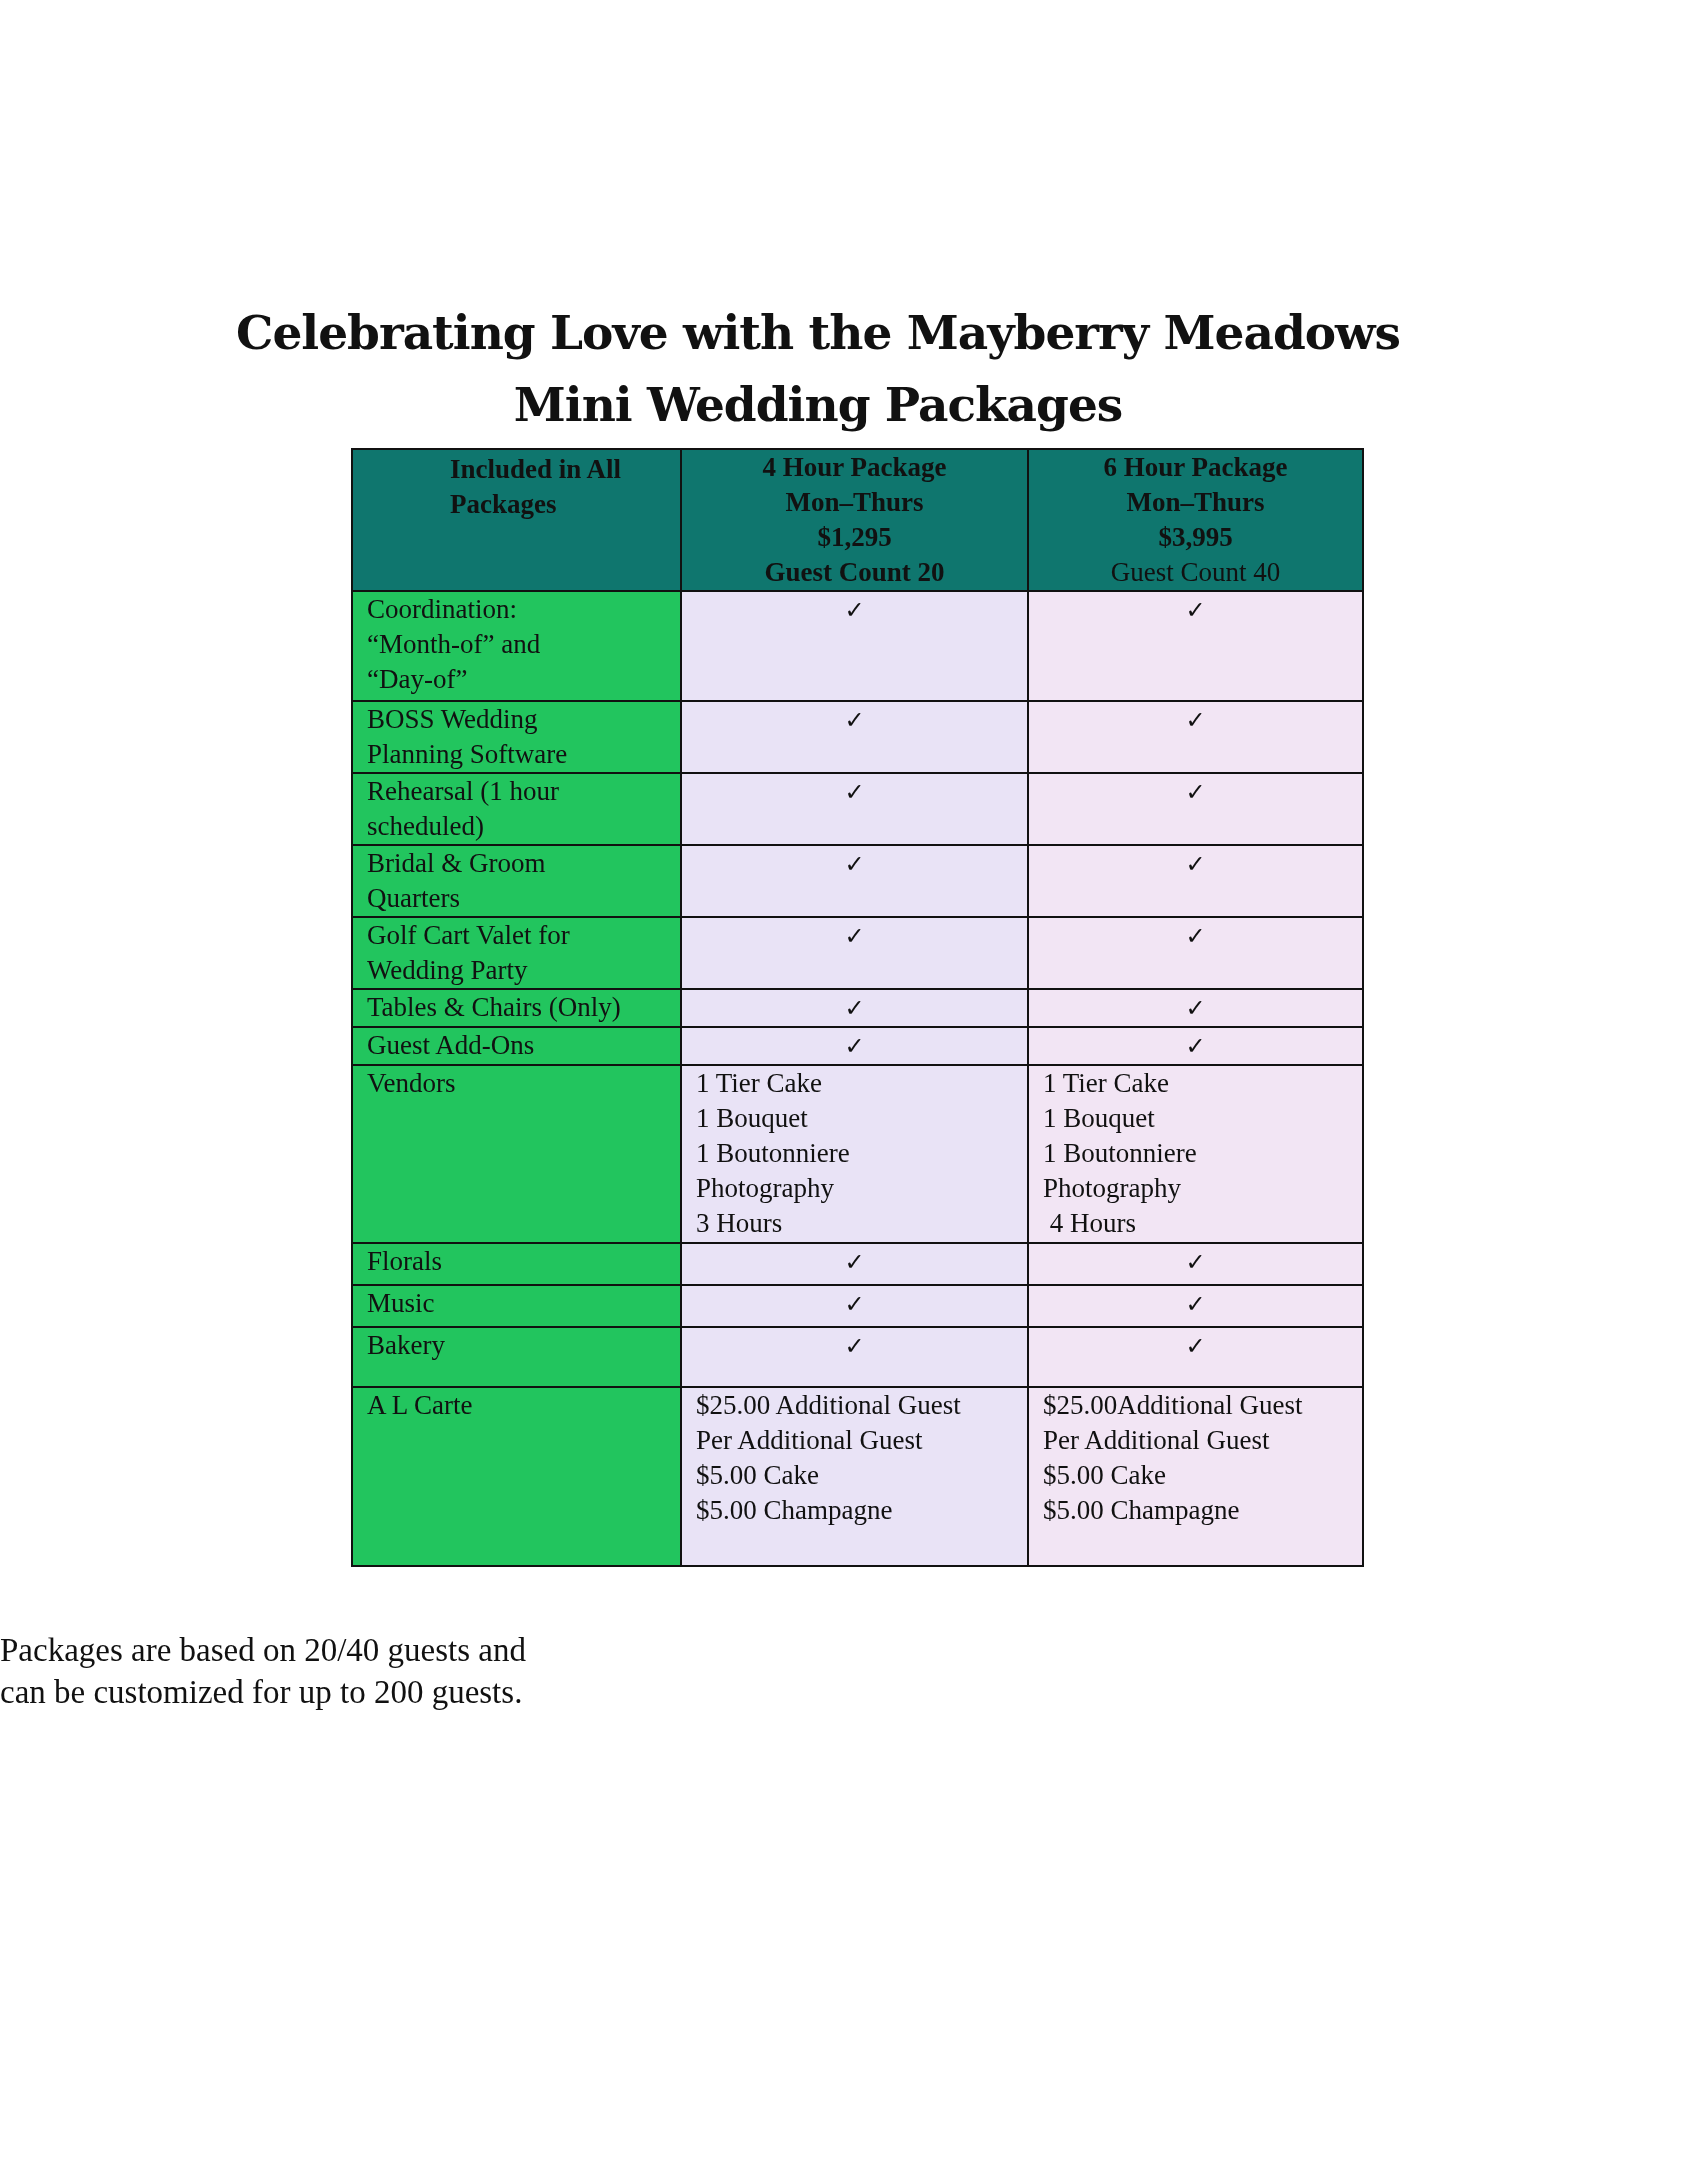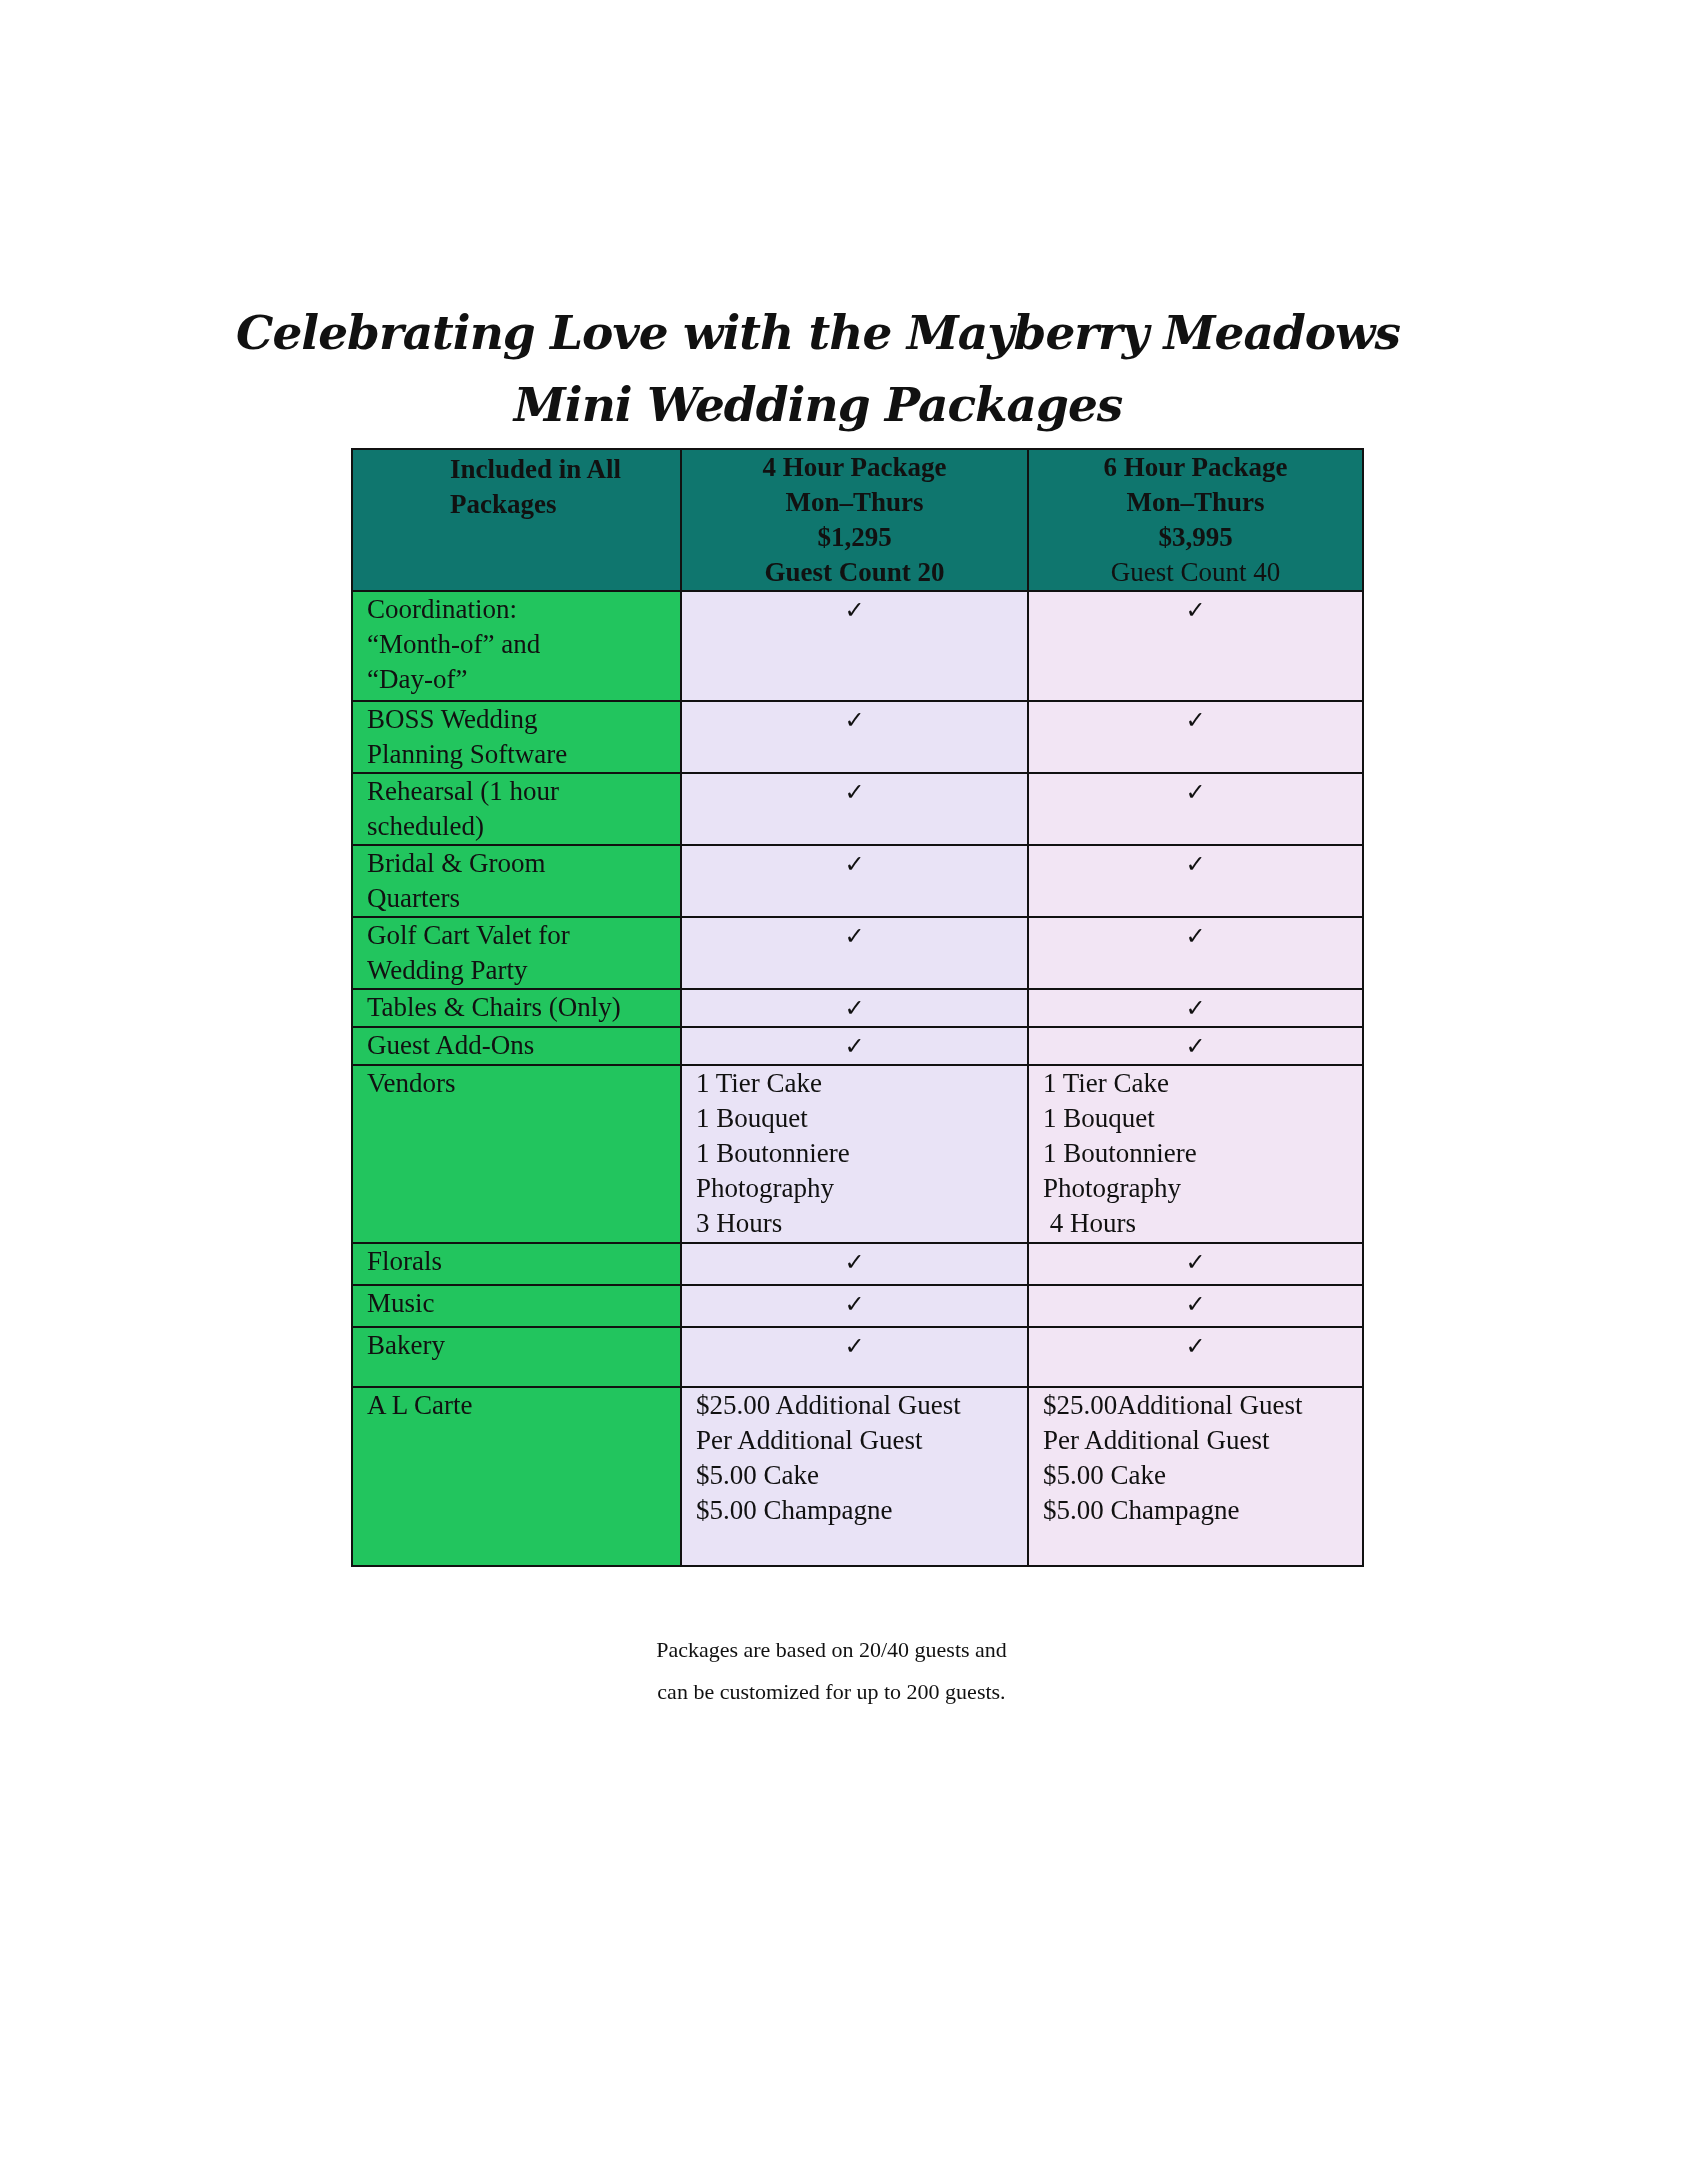--- a/index.html
+++ b/index.html
@@ -1,39 +1,39 @@
 <!DOCTYPE html>
 <html><head>
 <meta charset="utf-8">
 <style>
   html, body { margin: 0; padding: 0; background: #ffffff; }
   body { width: 1683px; height: 2178px; position: relative; overflow: hidden;
          font-family: "Liberation Serif", "DejaVu Serif", serif; color: #111; }
   .title { position: absolute; left: 0; width: 1636px; text-align: center;
            font-family: "DejaVu Serif", "Liberation Serif", serif; font-weight: bold;
-           font-size: 47px; letter-spacing: -1px; line-height: 72px; top: 297px; font-style: italic; }
+           font-size: 47px; letter-spacing: -1px; line-height: 72px; top: 297px; }
   .title .line { display: block; white-space: nowrap; }
   table.pk { position: absolute; left: 351px; top: 448px; border-collapse: collapse;
              table-layout: fixed; width: 1010px; }
   table.pk td, table.pk th { border: 2px solid #111; padding: 0; vertical-align: top;
              font-size: 27px; line-height: 35px; }
   col.c1 { width: 329px; } col.c2 { width: 347px; } col.c3 { width: 335px; }
   th { background: #0f766e; font-weight: bold; text-align: center; }
   th.h1 { text-align: left; padding-left: 97px !important; padding-top: 2px !important; }
   th .l { display: block; white-space: nowrap; }
   th .nb { font-weight: normal; }
   td.lbl { background: #22c55e; padding-left: 14px !important; }
   td.v4 { background: #e9e3f6; }
   td.v6 { background: #f2e5f4; }
   td.chk { text-align: center; }
   td.list { padding-left: 14px !important; }
   .l { display: block; white-space: nowrap; }
   .checkmark { display: inline-block; font-family: "DejaVu Sans", sans-serif; font-size: 24px; }
-  .footer { position: absolute; left: 0; width: 1663px; top: 1629px; text-align: center;
-            font-size: 22px; line-height: 42px; }
+  .footer { position: absolute; left: 0; width: 1663px; top: 1629px; text-align: left;
+            font-size: 33px; line-height: 42px; }
 </style>
 </head>
 <body>
 
 <div class="title">
   <span class="line">Celebrating Love with the Mayberry Meadows</span>
   <span class="line">Mini Wedding Packages</span>
 </div>
 
 <table class="pk">

